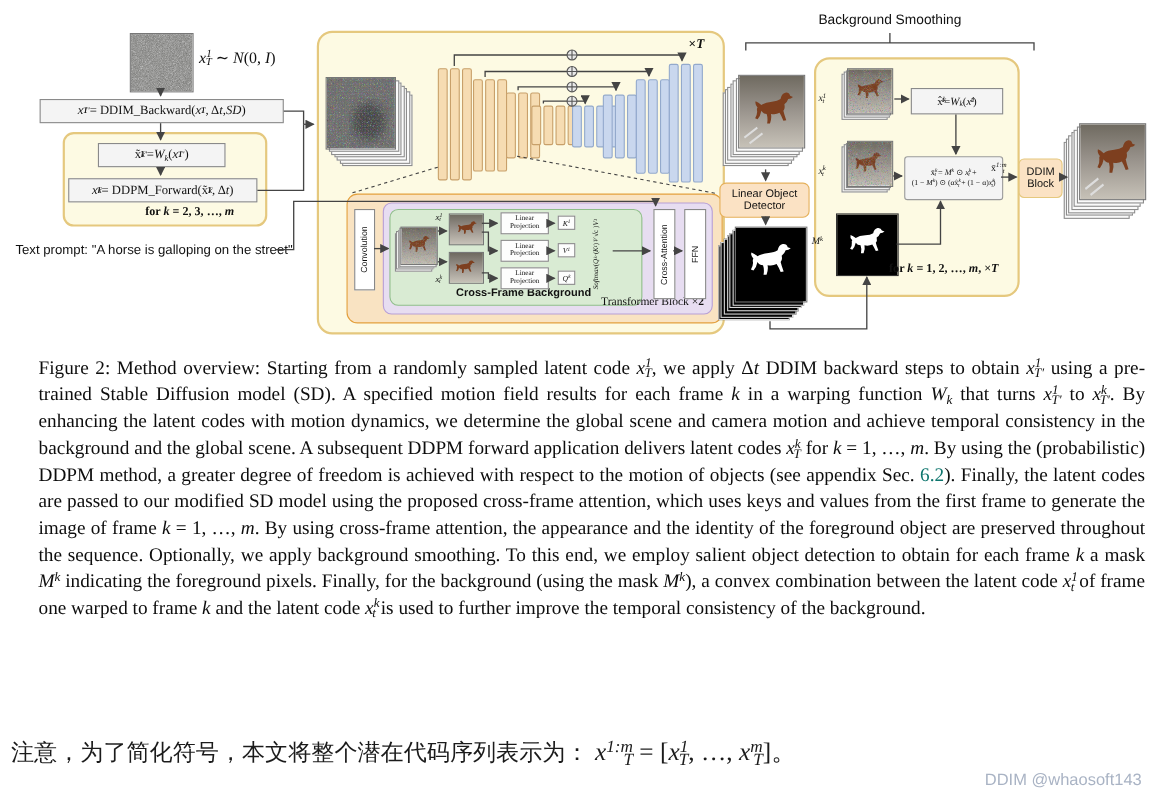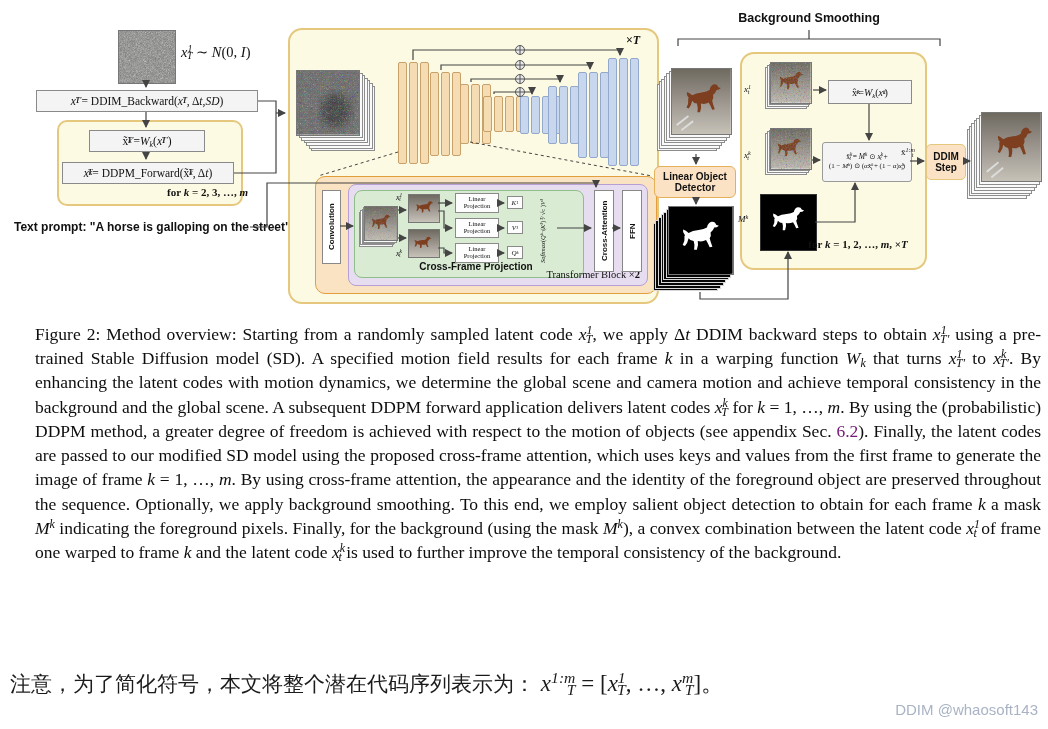--- a/index.html
+++ b/index.html
@@ -8,21 +8,21 @@
   .abs{position:absolute;}
   
   .panel{position:absolute;background:#fdfae3;border:2px solid #e5c87e;border-radius:14px;}
   .gbox{position:absolute;background:#f4f4f4;border:1px solid #8a8a8a;display:flex;align-items:center;justify-content:center;
         font-size:11.5px;white-space:nowrap;padding:1px 5px;box-sizing:border-box;}
   .gbox i, .mtx i{font-style:italic;}
   sup,sub{font-size:68%;font-style:italic;line-height:0;}
   sup{vertical-align:0.5em;}
   sub{vertical-align:-0.25em;}
   sup + sub{margin-left:-0.55em;}
-  .sans{font-family:"Liberation Sans",sans-serif;font-weight:bold;}
+  .sans{font-family:"Liberation Sans",sans-serif;}
   .vtext{writing-mode:vertical-rl;transform:rotate(180deg);display:flex;align-items:center;justify-content:center;}
   
   .stack{position:absolute;}
   .pg{position:absolute;background:#fafafa;border:1px solid #8d8d8d;}
   .stack.mask .pg{background:#050505;border-color:#d8d8d8;}
   .dir-bl .front{position:absolute;left:20%;right:0;top:0;bottom:20%;border:1px solid #777;}
   .dir-bl .pg{left:calc(20% - var(--o)*3.2%);right:calc(var(--o)*3.2%);top:calc(var(--o)*3.2%);bottom:calc(20% - var(--o)*3.2%);}
   .dir-br .front{position:absolute;left:0;right:20%;top:0;bottom:20%;border:1px solid #777;}
   .dir-br .pg{left:calc(var(--o)*3.2%);right:calc(20% - var(--o)*3.2%);top:calc(var(--o)*3.2%);bottom:calc(20% - var(--o)*3.2%);}
   .front svg{width:100%;height:100%;display:block;}
@@ -30,21 +30,21 @@
   .single svg{width:100%;height:100%;display:block;}
   
   .bars{position:absolute;display:flex;gap:2px;}
   .bars i{width:7px;background:#f6dcb2;border:1px solid #c8a06a;border-radius:2px;}
   .bars.blu i{background:#c9d7ee;border-color:#93a9cc;}
   
   #conn{position:absolute;left:0;top:0;pointer-events:none;}
   
   #caption{position:absolute;left:35px;top:322px;width:1006px;font-size:17.5px;line-height:1.385;
            text-align:justify;color:#0d0d0d;}
-  #caption .ref{color:#701a75;}
+  #caption .ref{color:#0f766e;}
   #note{position:absolute;left:10px;top:668px;font-family:"Liberation Sans",sans-serif;font-size:21px;color:#1b1b1b;}
   #note .mtx{font-family:"Liberation Serif",serif;font-size:23px;}
   #watermark{position:absolute;right:10px;top:701px;font-family:"Liberation Sans",sans-serif;
              font-size:15px;color:#a9b3c4;}
   .lbl{position:absolute;font-size:8px;}
   .tiny{font-size:7px;}
 </style>
 </head>
 <body>
 
@@ -77,21 +77,21 @@
       <rect width="100" height="100" filter="url(#fNg)" opacity="0.9"></rect>
     </svg>
 </div>
 <div class="abs mtx" style="left:181px;top:44px;font-size:14.5px"><i>x</i><sup>1</sup><sub>T</sub> ∼ <i>N</i>(0, <i>I</i>)</div>
 
 <div class="gbox" style="left:36px;top:90px;width:222px;height:22px"><i>x</i><sup>1</sup><sub>T′</sub> = DDIM_Backward(<i>x</i><sup>1</sup><sub>T</sub>, Δ<i>t</i>, <i>SD</i>)</div>
 
 <div class="panel" style="left:57px;top:120px;width:182px;height:82px;border-radius:10px"></div>
 <div class="gbox" style="left:89px;top:130px;width:116px;height:22px">x̃<sup>k</sup><sub>T′</sub> = <i>W<sub>k</sub></i>(<i>x</i><sup>1</sup><sub>T′</sub>)</div>
 <div class="gbox" style="left:62px;top:162px;width:172px;height:22px"><i>x</i><sup>k</sup><sub>T</sub> = DDPM_Forward(x̃<sup>k</sup><sub>T</sub>, Δ<i>t</i>)</div>
-<div class="abs mtx" style="left:148px;top:186px;width:100px;font-size:11px;font-weight:bold;text-align:right">for <i>k</i> = 2, 3, …, <i>m</i></div>
+<div class="abs mtx" style="left:132px;top:186px;width:100px;font-size:11px;font-weight:bold;text-align:left">for <i>k</i> = 2, 3, …, <i>m</i></div>
 
 <div class="abs sans" style="left:14px;top:220px;font-size:12px">Text prompt: "A horse is galloping on the street"</div>
 
 <div class="panel" style="left:288px;top:28px;width:367px;height:272px"></div>
 <div class="abs mtx" style="left:626px;top:33px;font-size:12px;font-weight:bold">×<i>T</i></div>
 
 <div class="stack dir-br" style="left:296px;top:70px;width:80px;height:82px">
   <i class="pg" style="--o:6"></i>
     <i class="pg" style="--o:5"></i>
     <i class="pg" style="--o:4"></i>
@@ -146,21 +146,21 @@
   </div>
 <div class="bars blu" style="left:608px;top:58px;height:108px">
     <i></i>
     <i></i>
     <i></i>
   </div>
 
 <div class="abs" style="left:315px;top:176px;width:340px;height:116px;background:#f9e3c2;border:1.5px solid #e39f3c;border-radius:10px"></div>
 <div class="abs" style="left:348px;top:184px;width:298px;height:100px;background:#e7ddf1;border:1px solid #b79fd6;border-radius:8px"></div>
 <div class="abs" style="left:354px;top:190px;width:228px;height:86px;background:#d9ebd3;border:1px solid #8fbe8a;border-radius:8px"></div>
-<div class="abs sans" style="left:386px;top:261px;width:180px;text-align:center;font-weight:bold;font-size:10px">Cross-Frame Projection</div>
+<div class="abs sans" style="left:386px;top:261px;width:180px;text-align:center;font-weight:bold;font-size:10px">Cross-Frame Background</div>
 <div class="abs mtx" style="left:440px;top:269px;width:200px;text-align:right;font-size:10.5px">Transformer Block ×<b>2</b></div>
 
 <div class="vtext sans" style="position:absolute;left:322px;top:190px;width:17px;height:72px;background:#fff;border:1px solid #888;font-size:8px">Convolution</div>
 
 <div class="stack dir-bl" style="left:356px;top:206px;width:42px;height:44px">
   <i class="pg" style="--o:4"></i>
     <i class="pg" style="--o:3"></i>
     <i class="pg" style="--o:2"></i>
     <i class="pg" style="--o:1"></i>
   <div class="front">
@@ -283,21 +283,21 @@
 <div class="single" style="left:760px;top:194px;width:55px;height:55px;border-color:#333">
   <svg viewBox="0 0 100 100" preserveAspectRatio="none">
       <rect width="100" height="100" fill="#000"></rect>
       <use href="#horseSil" x="15" y="15" width="72" height="72" fill="#fff"></use>
     </svg>
 </div>
 
 <div class="abs mtx" style="left:798px;top:238px;width:120px;font-size:11px;font-weight:bold;text-align:center">for <i>k</i> = 1, 2, …, <i>m</i>,  ×<i>T</i></div>
 
 <div class="lbl mtx" style="left:901px;top:147px;font-size:9px">x̄<sup>1:m</sup><sub>t</sub></div>
-<div class="abs sans" style="left:926px;top:144px;width:38px;height:34px;background:#fbe2c4;border:1.5px solid #e5c87e;border-radius:5px;display:flex;align-items:center;justify-content:center;text-align:center;font-size:10px;line-height:1.1">DDIM Step</div>
+<div class="abs sans" style="left:926px;top:144px;width:38px;height:34px;background:#fbe2c4;border:1.5px solid #e5c87e;border-radius:5px;display:flex;align-items:center;justify-content:center;text-align:center;font-size:10px;line-height:1.1">DDIM Block</div>
 
 <div class="stack dir-bl" style="left:966px;top:112px;width:76px;height:88px">
   <i class="pg" style="--o:6"></i>
     <i class="pg" style="--o:5"></i>
     <i class="pg" style="--o:4"></i>
   <i class="pg" style="--o:3"></i>
     <i class="pg" style="--o:2"></i>
     <i class="pg" style="--o:1"></i>
   <div class="front">
       <svg viewBox="0 0 100 100" preserveAspectRatio="none">

